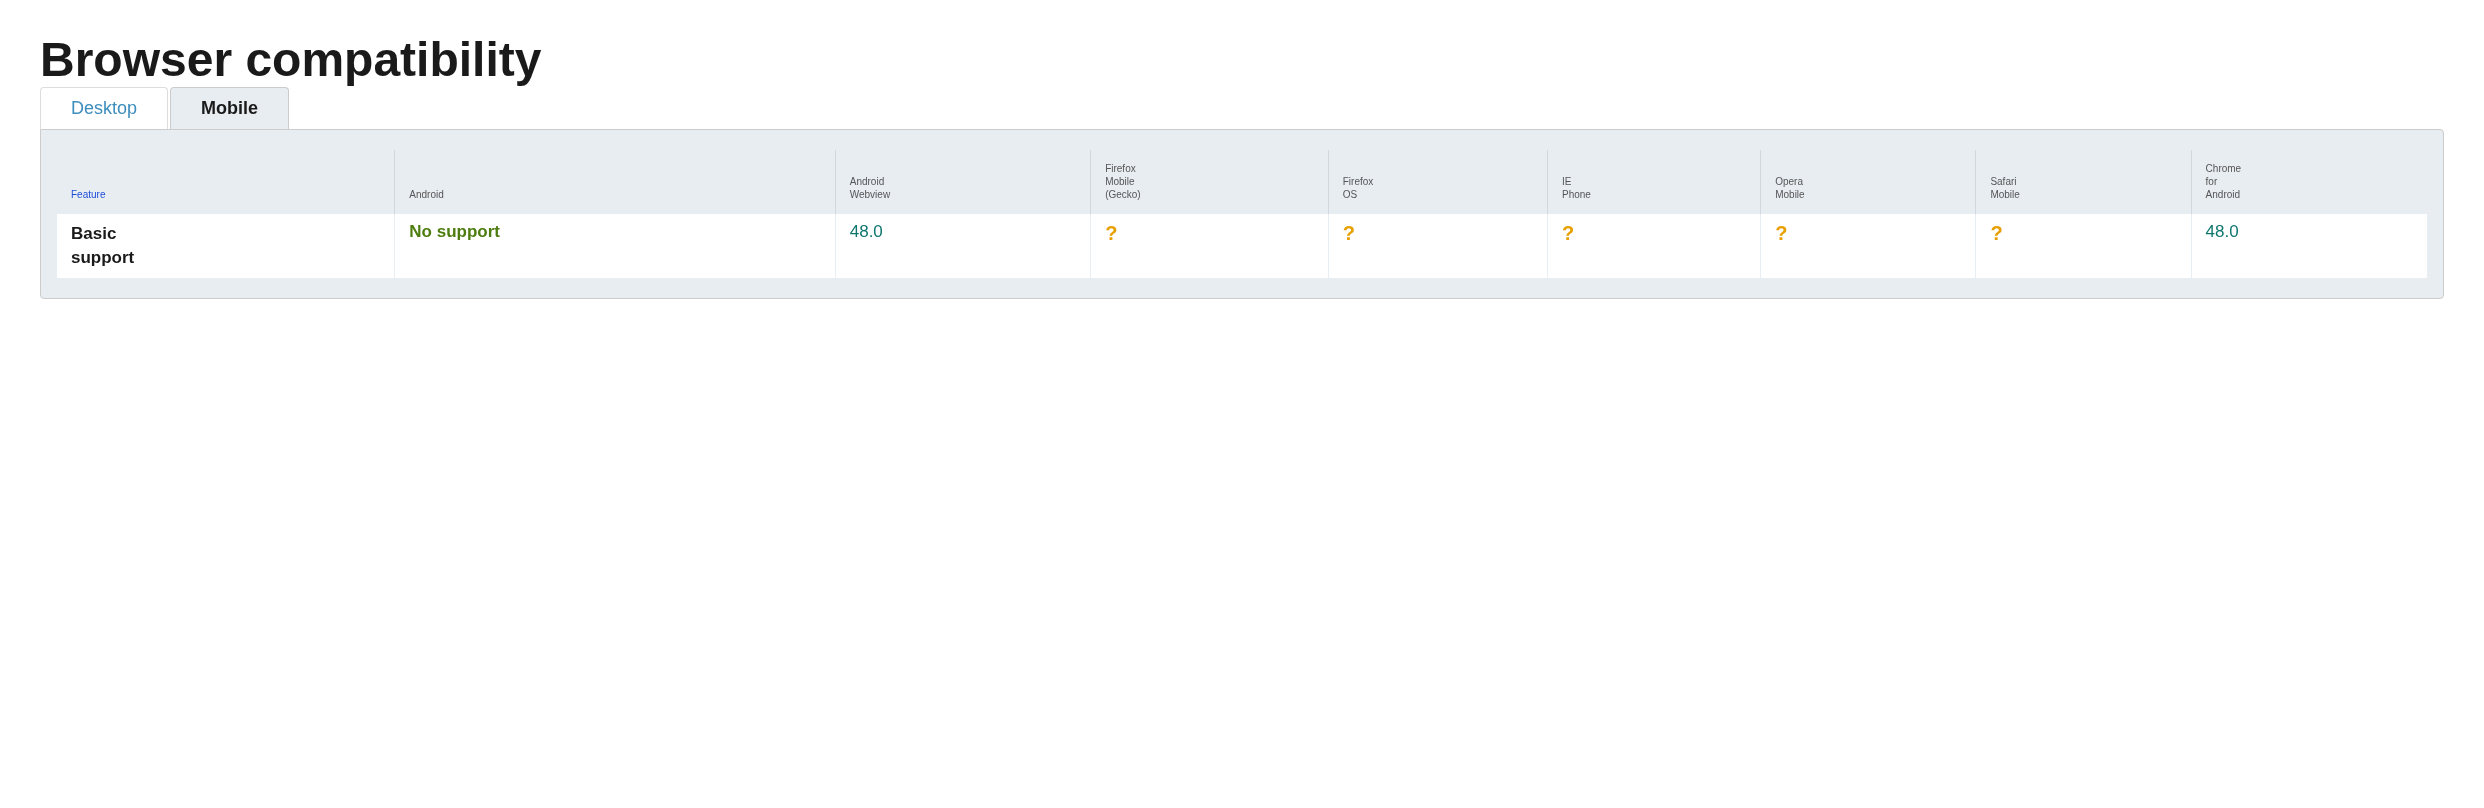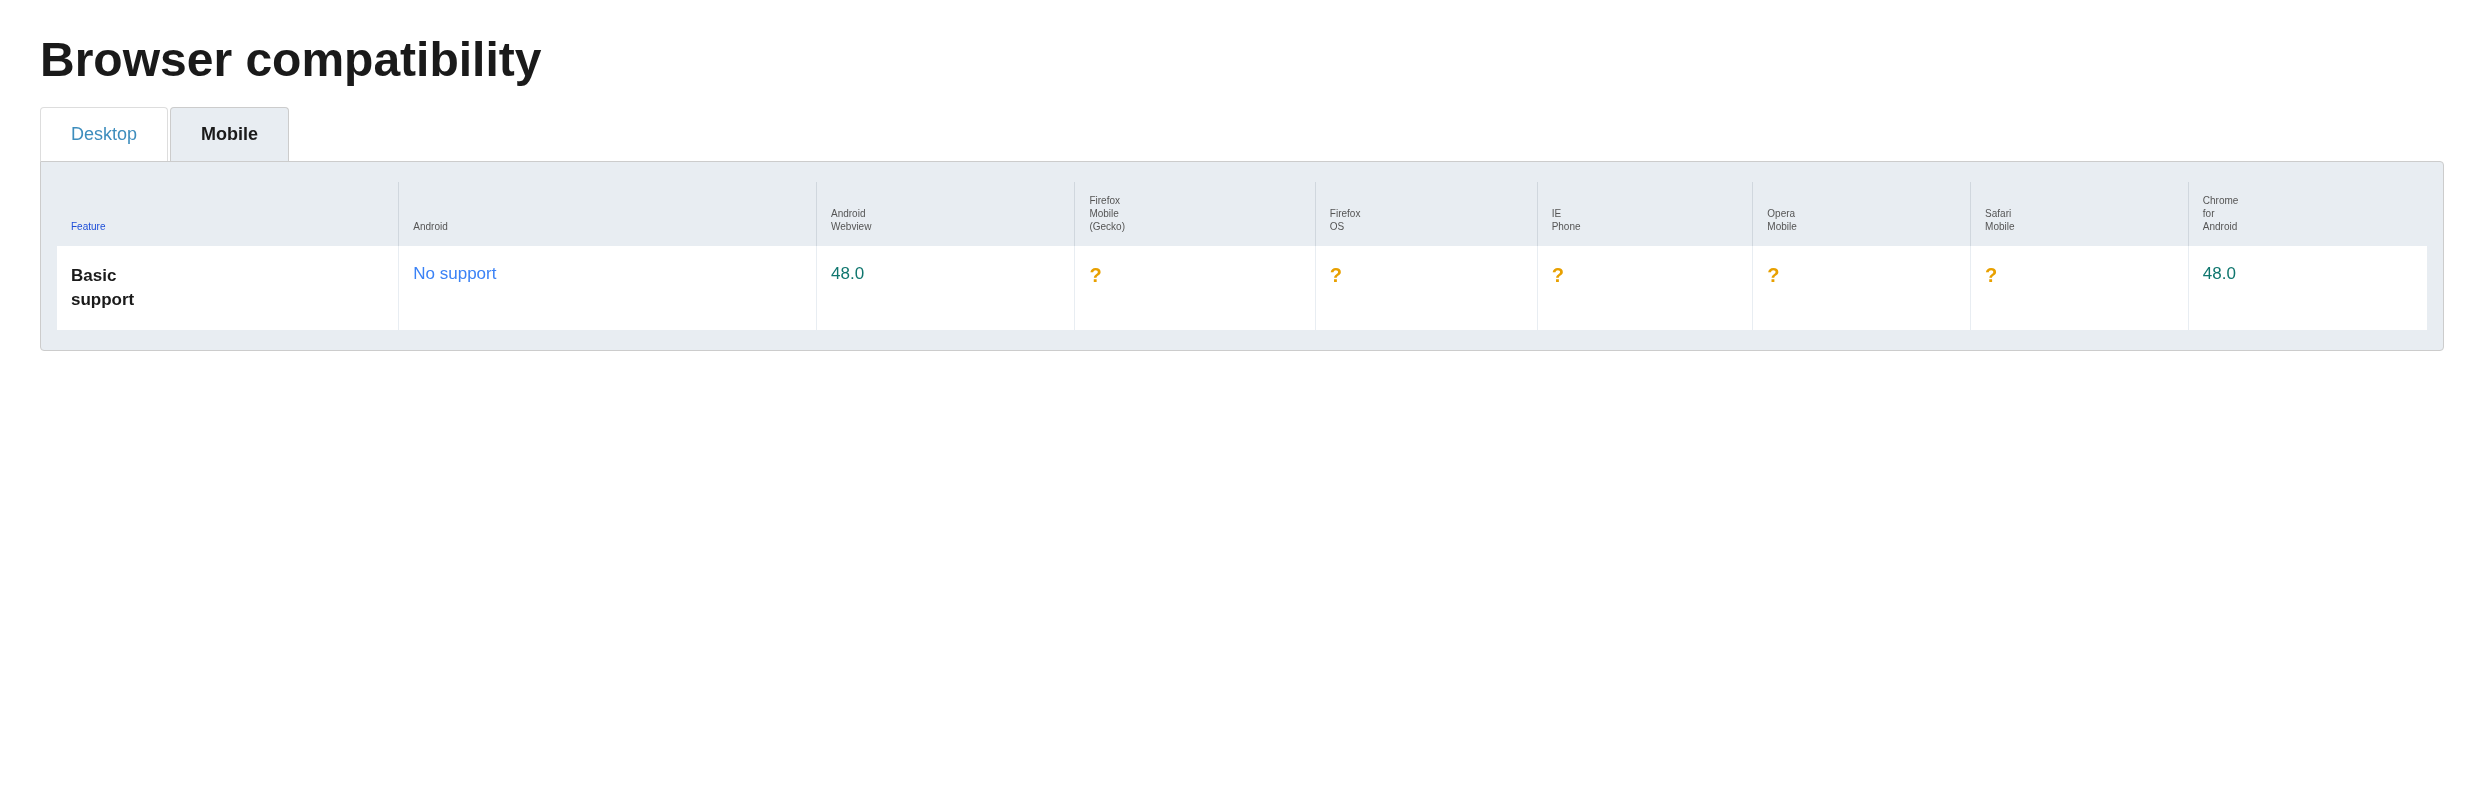--- a/index.html
+++ b/index.html
@@ -12,31 +12,30 @@
       font-family: -apple-system, BlinkMacSystemFont, 'Segoe UI', Arial, sans-serif;
       background: #fff;
       padding: 32px 40px;
       color: #333;
     }
 
     .page-title {
       font-size: 48px;
       font-weight: 700;
       color: #1a1a1a;
-      margin-bottom: 20px;
     }
 
     .tabs-container {
       display: flex;
       border-bottom: none;
       margin-bottom: 0;
     }
 
     .tab {
-      padding: 16px 30px;
+      padding: 10px 30px;
       font-size: 18px;
       cursor: pointer;
       border: 1px solid #ddd;
       border-bottom: none;
       background: #fff;
       border-radius: 4px 4px 0 0;
       margin-right: 2px;
     }
 
     .tab.active {
@@ -78,36 +77,36 @@
 
     .compat-table thead tr th:first-child {
       color: #1d4ed8;
     }
 
     .compat-table tbody tr {
       background: #fff;
     }
 
     .compat-table tbody tr td {
-      padding: 18px 14px;
+      padding: 8px 14px;
       font-size: 17px;
       color: #1a1a1a;
       vertical-align: top;
       border: none;
     }
 
     .compat-table tbody tr td:first-child {
       font-weight: 600;
       color: #1a1a1a;
       line-height: 1.4;
     }
 
     .no-support {
-      color: #3b82f6;
-      font-weight: 400;
+      color: #4d7c0f;
+      font-weight: 700;
     }
 
     .unknown {
       color: #e8a000;
       font-size: 20px;
       font-weight: 700;
     }
 
     .version {
       color: #0f766e;

